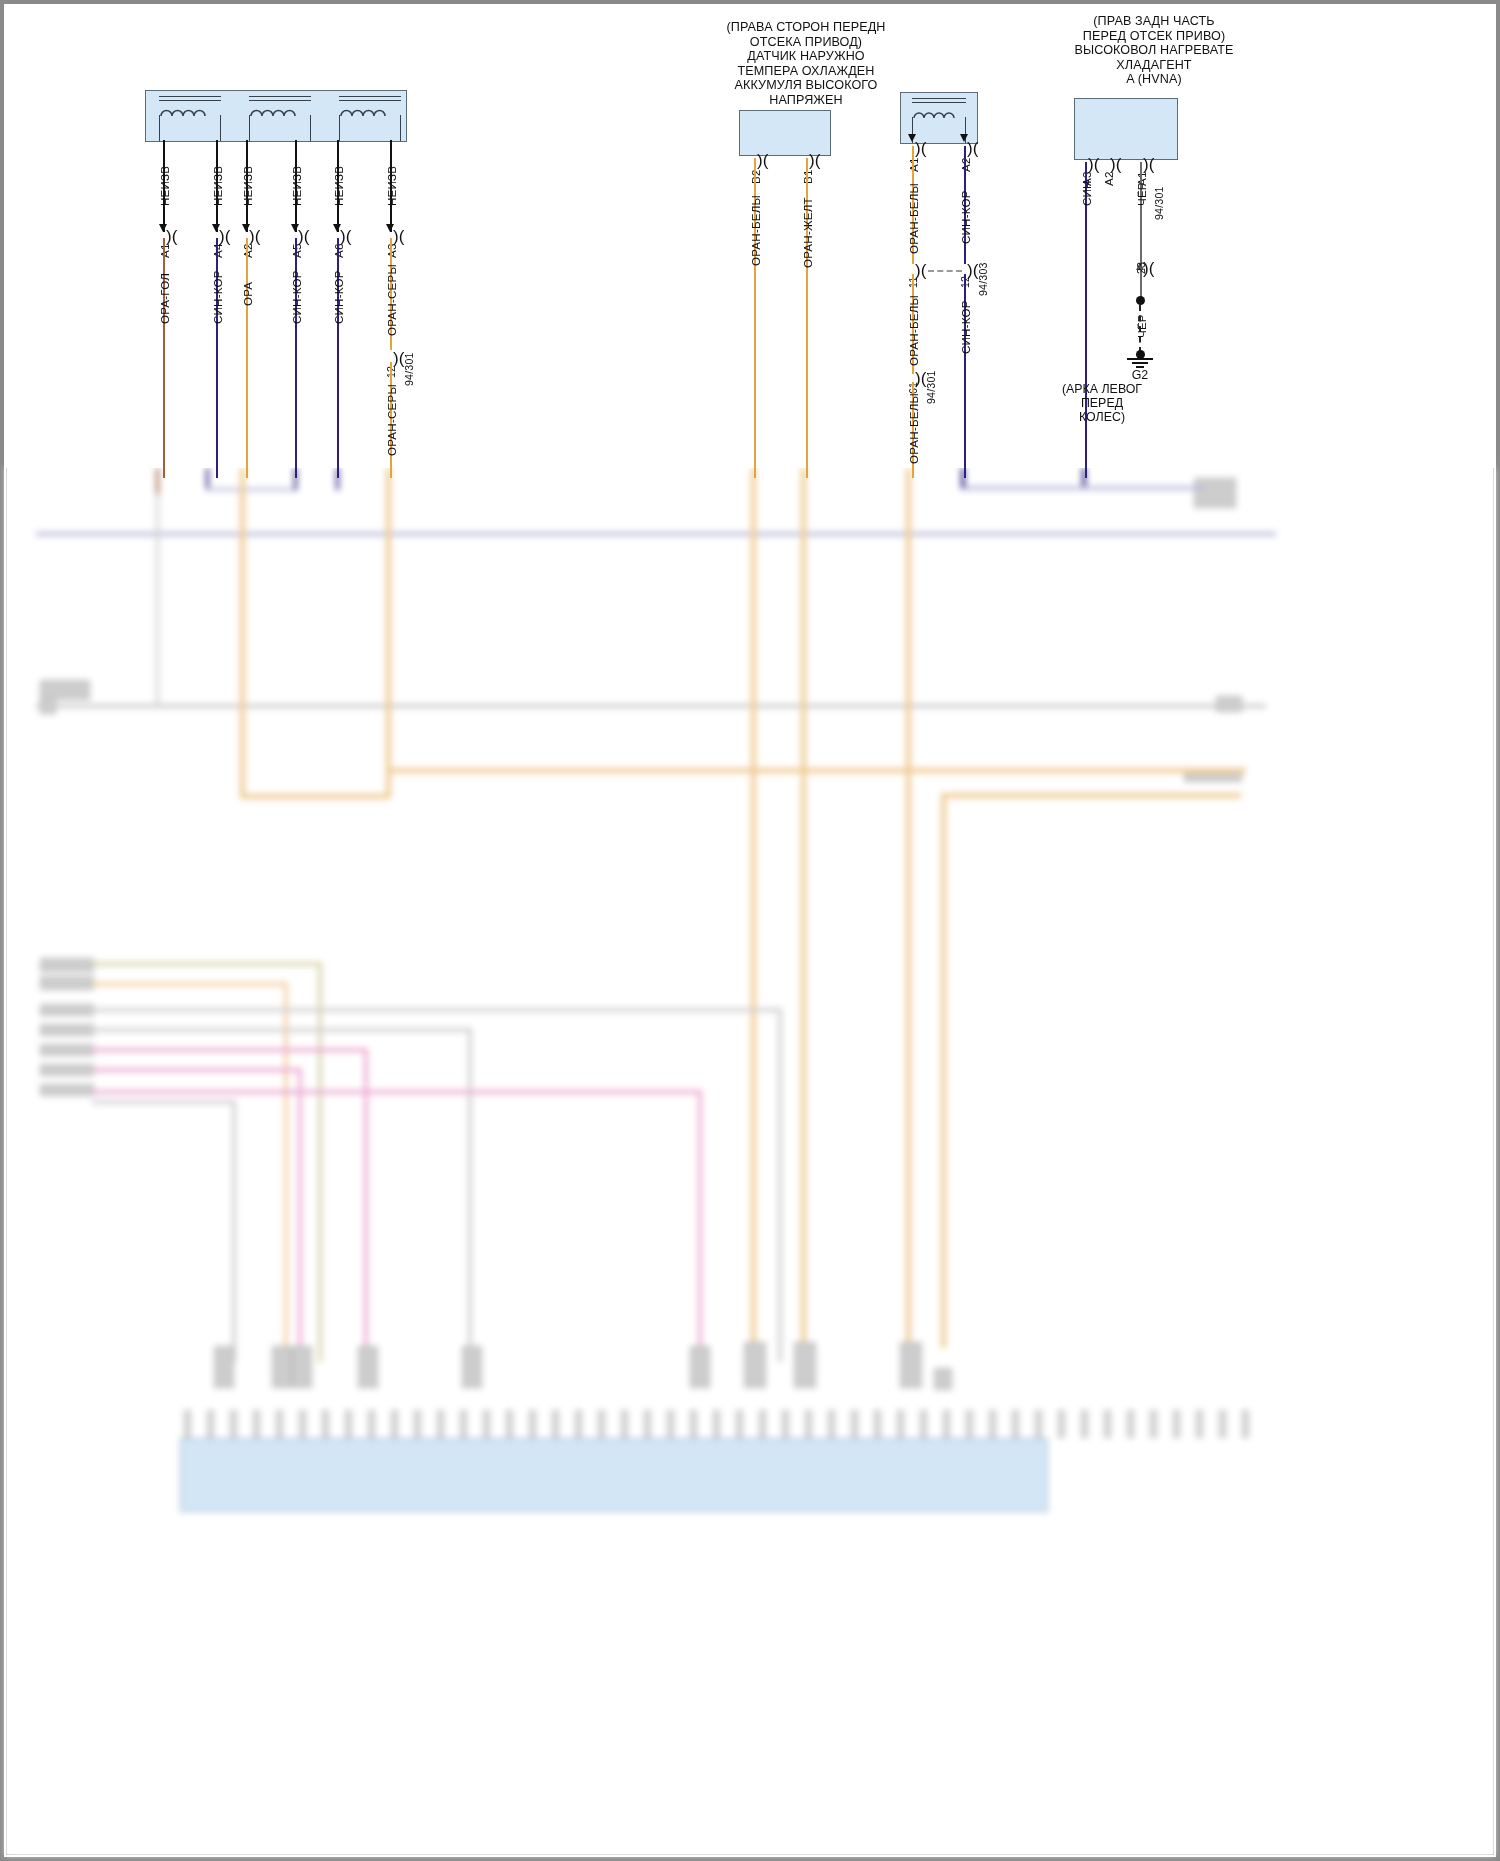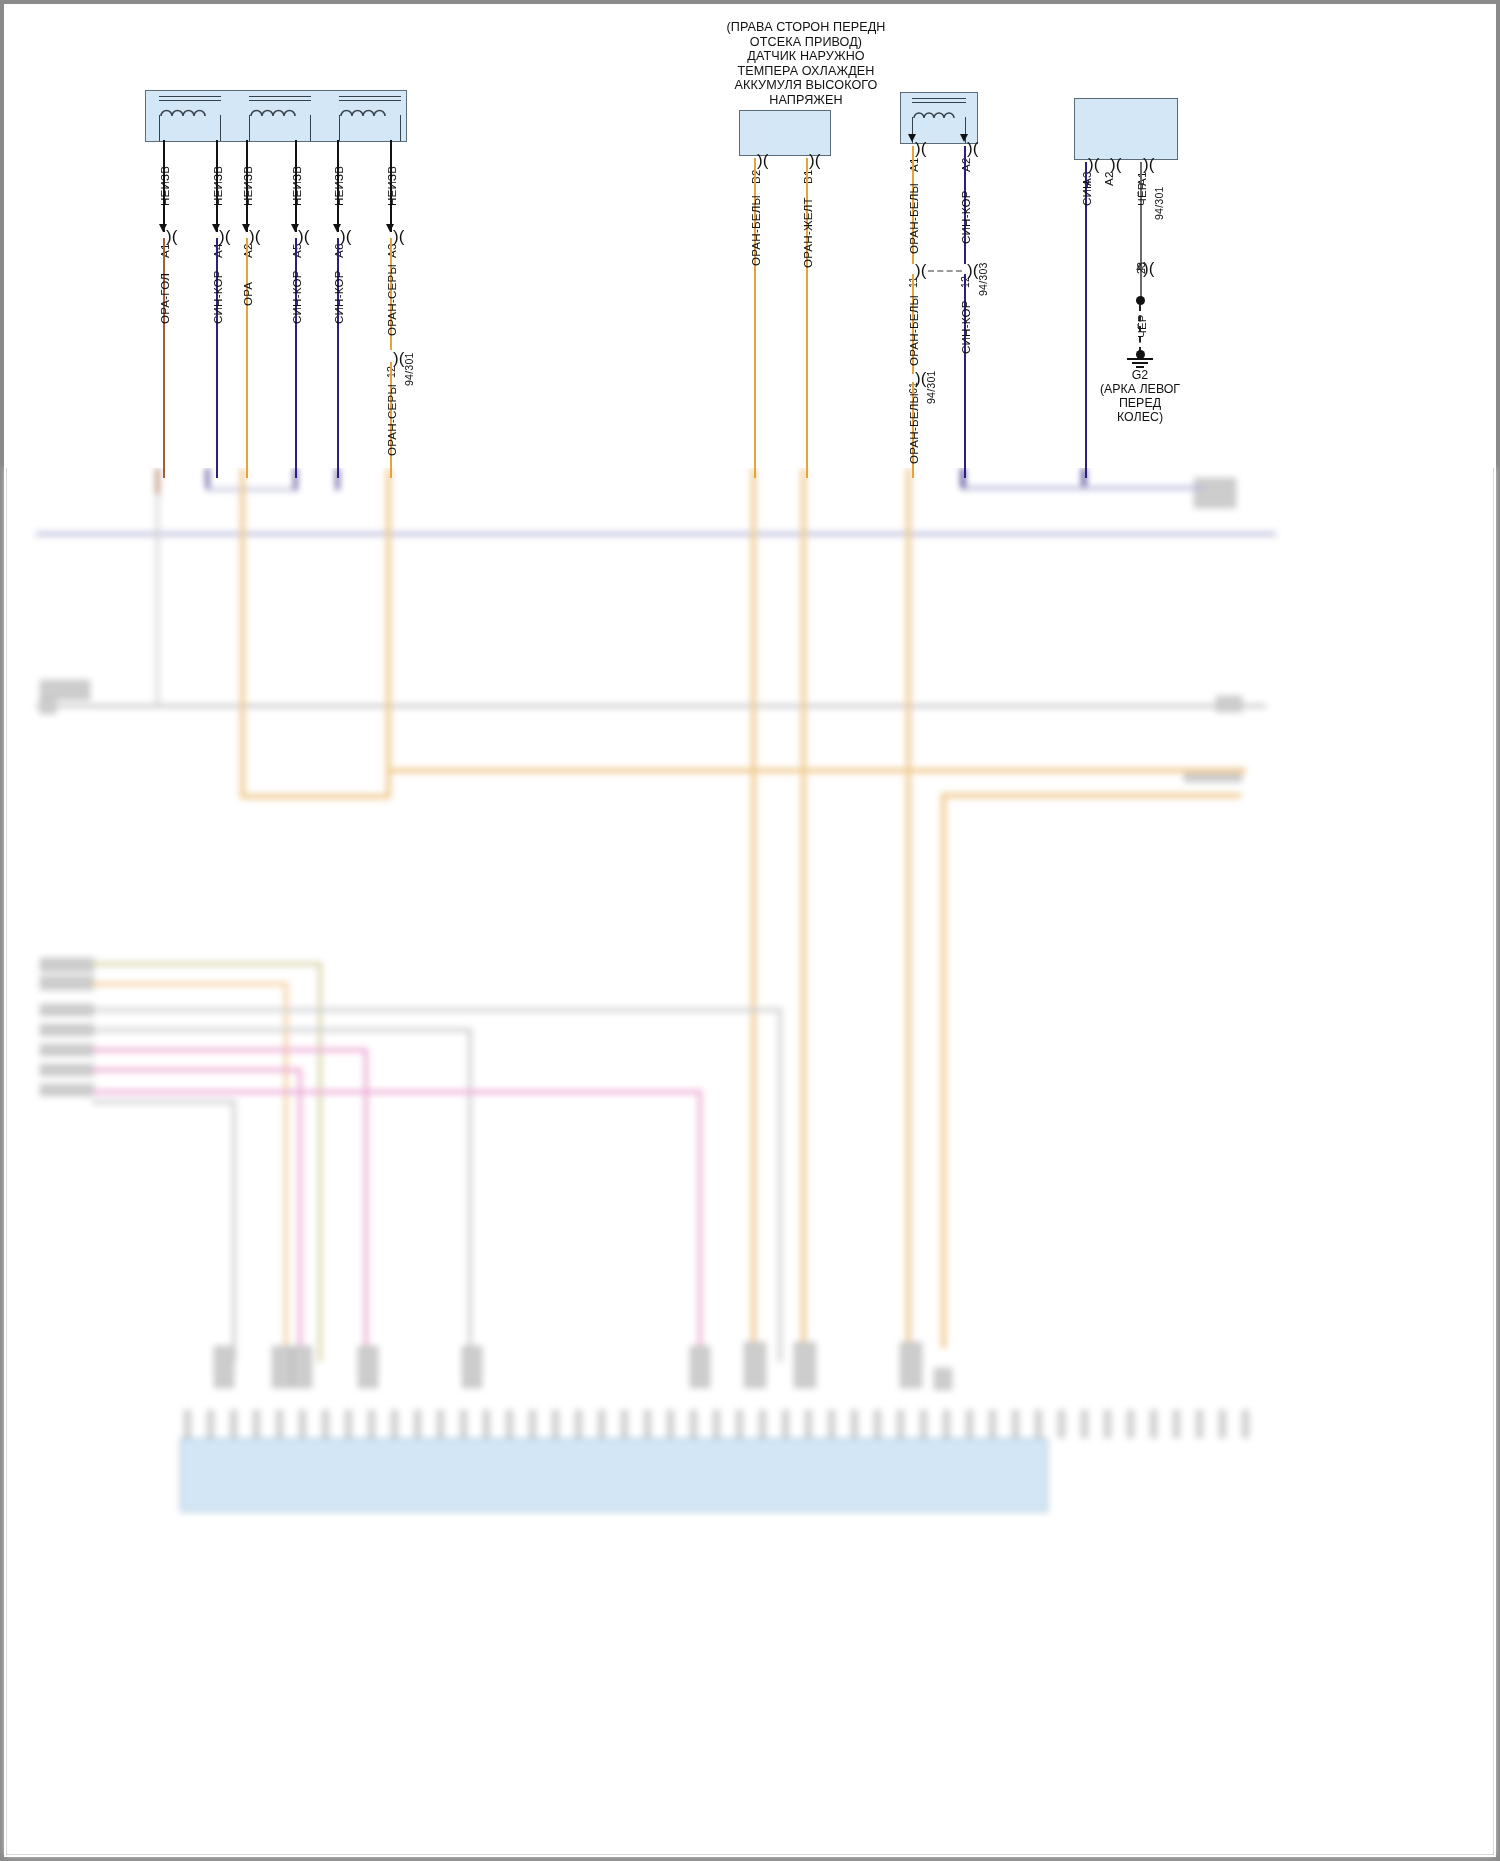--- a/index.html
+++ b/index.html
@@ -343,20 +343,25 @@
     <div class="paren" style="left:961px;top:134px;">)(</div>
     <div class="vlab" style="left:953px;top:166px;">A2</div>
     <div class="w nav" style="left:958px;top:140px;height:118px;"></div>
     <div class="vlab" style="left:953px;top:238px;">СИН-КОР</div>
     <div class="paren" style="left:961px;top:256px;">)(</div>
     <div class="vlab sm" style="left:953px;top:282px;">12</div>
     <div class="vlab sm" style="left:971px;top:290px;">94/303</div>
     <div class="w nav" style="left:958px;top:268px;height:204px;"></div>
     <div class="vlab" style="left:953px;top:348px;">СИН-КОР</div>
 
+    <div class="comp-title" style="left:1030px;top:8px;width:236px;">(ПРАВ ЗАДН ЧАСТЬ
+ПЕРЕД ОТСЕК ПРИВО)
+ВЫСОКОВОЛ НАГРЕВАТЕ
+ХЛАДАГЕНТ
+A (HVNA)</div>
 
     <div class="comp" style="left:1068px;top:92px;width:104px;height:62px;"></div>
 
     <div class="paren" style="left:1082px;top:150px;">)(</div>
     <div class="vlab" style="left:1074px;top:180px;">A3</div>
     <div class="w nav" style="left:1079px;top:156px;height:316px;"></div>
     <div class="vlab" style="left:1074px;top:200px;">СИН</div>
 
     <div class="paren" style="left:1104px;top:150px;">)(</div>
     <div class="vlab" style="left:1096px;top:180px;">A2</div>
@@ -373,18 +378,18 @@
     <div class="vlab" style="left:1129px;top:332px;">ЧЁР</div>
     <div class="dot" style="left:1130px;top:290px;"></div>
     <div class="dash" style="left:1133px;top:299px;height:48px;"></div>
     <div class="dot" style="left:1130px;top:344px;"></div>
     <div class="gnd" style="left:1120px;top:352px;width:28px;height:12px;">
       <i style="top:0;width:26px;"></i>
       <i style="top:4px;width:16px;"></i>
       <i style="top:8px;width:8px;"></i>
     </div>
     <div class="lbl" style="left:1104px;top:362px;width:60px;">G2</div>
-    <div class="lbl" style="left:1074px;top:376px;width:120px;">(АРКА ЛЕВОГ
+    <div class="lbl" style="left:1036px;top:376px;width:120px;">(АРКА ЛЕВОГ
 ПЕРЕД
 КОЛЕС)</div>
 
   </div>
 </div>
 
 </body></html>

